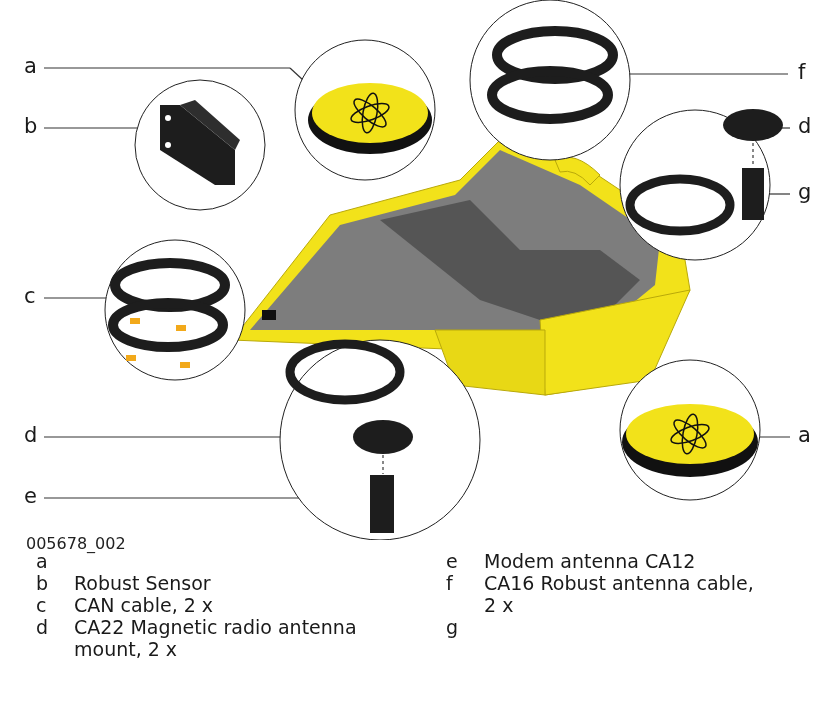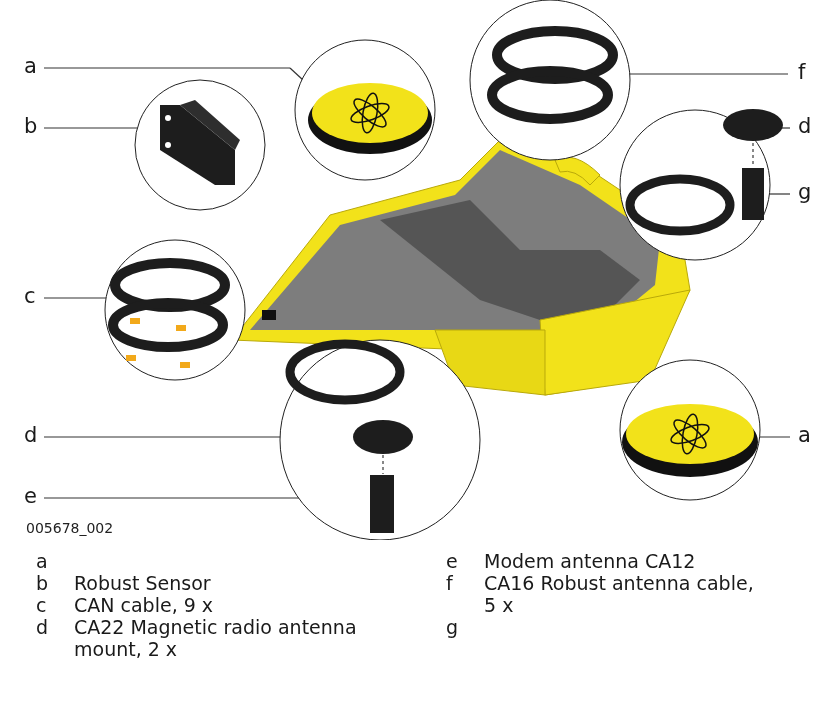--- a/index.html
+++ b/index.html
@@ -1,20 +1,20 @@
 <!DOCTYPE html>
 <html><head>
 <meta charset="utf-8">
 <style>
   html, body { margin:0; padding:0; background:#ffffff; }
   body { width:839px; height:704px; position:relative; overflow:hidden;
          font-family:"DejaVu Sans", sans-serif; color:#1a1a1a; }
   #figure { position:absolute; left:0; top:0; width:839px; height:540px; }
   .callout-letter { position:absolute; font-size:21px; line-height:1; color:#1a1a1a; }
-  .fig-id { position:absolute; left:26px; top:520px; font-size:14px; color:#222; }
+  .fig-id { position:absolute; left:26px; top:534px; font-size:16px; color:#222; }
   .legend { position:absolute; font-size:19px; line-height:22px; }
   .legend .row { display:flex; }
   .legend .key { width:38px; flex:none; }
   .legend .txt { white-space:pre-line; }
 </style>
 </head>
 <body>
 
 <div id="figure">
   <svg width="839" height="540" viewBox="0 0 839 540">
@@ -127,35 +127,35 @@
 <div class="legend" style="left:36px;top:550px;">
   <div class="row">
     <span class="key">a</span>
   </div>
   <div class="row">
     <span class="key">b</span>
     <span class="txt">Robust Sensor</span>
   </div>
   <div class="row">
     <span class="key">c</span>
-    <span class="txt">CAN cable, 9 x</span>
+    <span class="txt">CAN cable, 2 x</span>
   </div>
   <div class="row">
     <span class="key">d</span>
     <span class="txt">CA22 Magnetic radio antenna
 mount, 2 x</span>
   </div>
 </div>
 
 <div class="legend" style="left:446px;top:550px;">
   <div class="row">
     <span class="key">e</span>
     <span class="txt">Modem antenna CA12</span>
   </div>
   <div class="row">
     <span class="key">f</span>
     <span class="txt">CA16 Robust antenna cable,
-5 x</span>
+2 x</span>
   </div>
   <div class="row">
     <span class="key">g</span>
   </div>
 </div>
 
 </body></html>

